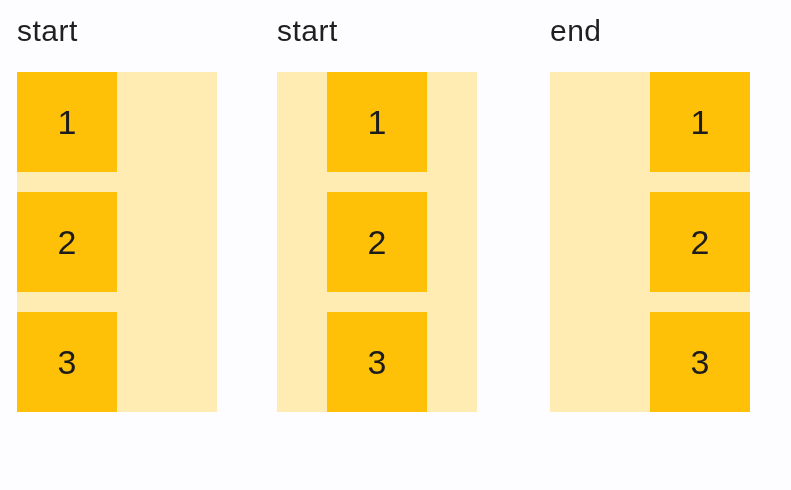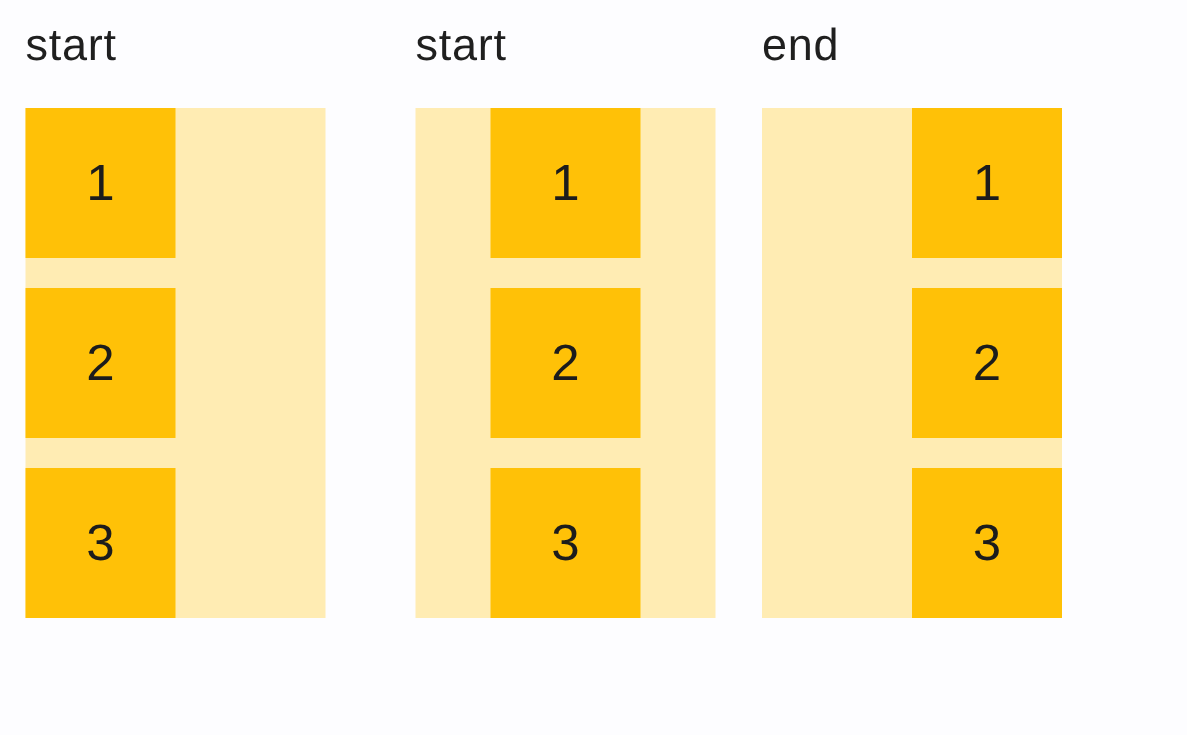--- a/index.html
+++ b/index.html
@@ -66,21 +66,21 @@
 
   <section class="group" style="left:277px">
     <h2 class="group-label">start</h2>
     <div class="demo-container align-center">
       <div class="demo-item">1</div>
       <div class="demo-item">2</div>
       <div class="demo-item">3</div>
     </div>
   </section>
 
-  <section class="group" style="left:508px">
+  <section class="group" style="left:550px">
     <h2 class="group-label">end</h2>
     <div class="demo-container align-end">
       <div class="demo-item">1</div>
       <div class="demo-item">2</div>
       <div class="demo-item">3</div>
     </div>
   </section>
 
 </div>
 

